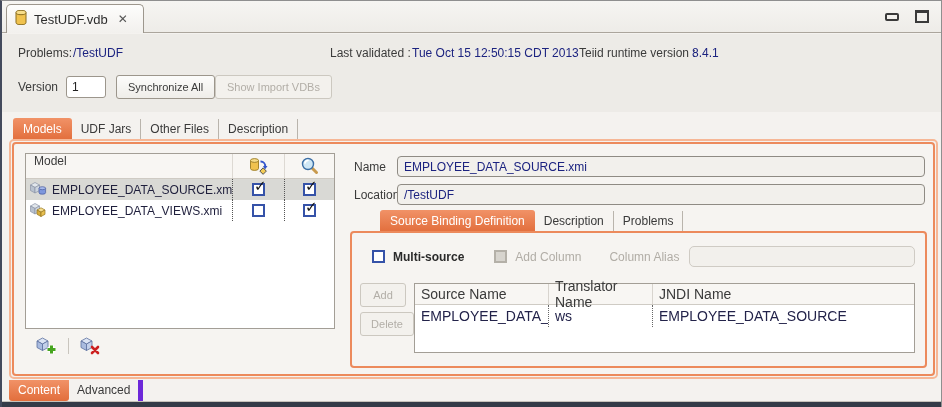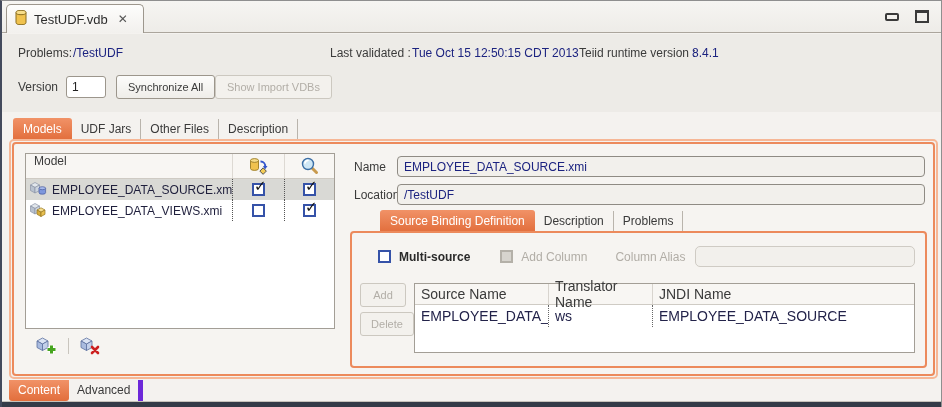--- a/index.html
+++ b/index.html
@@ -67,21 +67,21 @@
   .icon-btn { cursor:pointer; display:flex; align-items:center; }
   .vsep { width:1px; height:16px; background:#c9c5be; }
 
   
   .fld-label { position:absolute; color:#3b3b3b; }
   .ro-field { position:absolute; height:21px; background:#f2f0ec; border:1px solid #8f8b84; border-radius:4px;
               display:flex; align-items:center; padding:0 6px; color:#1c2380; white-space:nowrap; overflow:hidden; }
   .sbd-tabs { position:absolute; left:337px; top:66px; display:flex; align-items:flex-end;margin-left:29px; }
   .sbd-box { position:absolute; left:336px; top:87px; right:6px; bottom:6px;
              border:2px solid #ec8a5c; border-radius:4px; }
-  .ms-row { position:absolute; left:26px; top:13px; right:10px; display:flex; align-items:center; }
+  .ms-row { position:absolute; left:20px; top:13px; right:10px; display:flex; align-items:center; }
   .ms-label { font-weight:bold; color:#2a2a2a; margin:0 30px 0 8px; }
   .dis-label { color:#b1ada6; }
   .alias-field { flex:1; height:21px; margin-left:10px; background:#f2f0ec; border:1px solid #cfcbc4;
                  border-radius:5px; }
   .sbd-btn { position:absolute; left:8px; }
   .bind-table { position:absolute; left:62px; top:50px; right:10px; height:70px;
                 background:#fff; border:1px solid #a39e96; display:flex; flex-direction:column; font-size:14px; }
   .bt-header { height:21px; display:flex; align-items:center; background:#f8f6f3; border-bottom:1px solid #cfcbc4; flex:none; }
   .bt-h { padding-left:6px; color:#3a3a3a; border-right:1px solid #d8d4ce; height:100%; display:flex; align-items:center; }
   .bt-row { height:22px; display:flex; align-items:center; color:#23234a; flex:none; }

